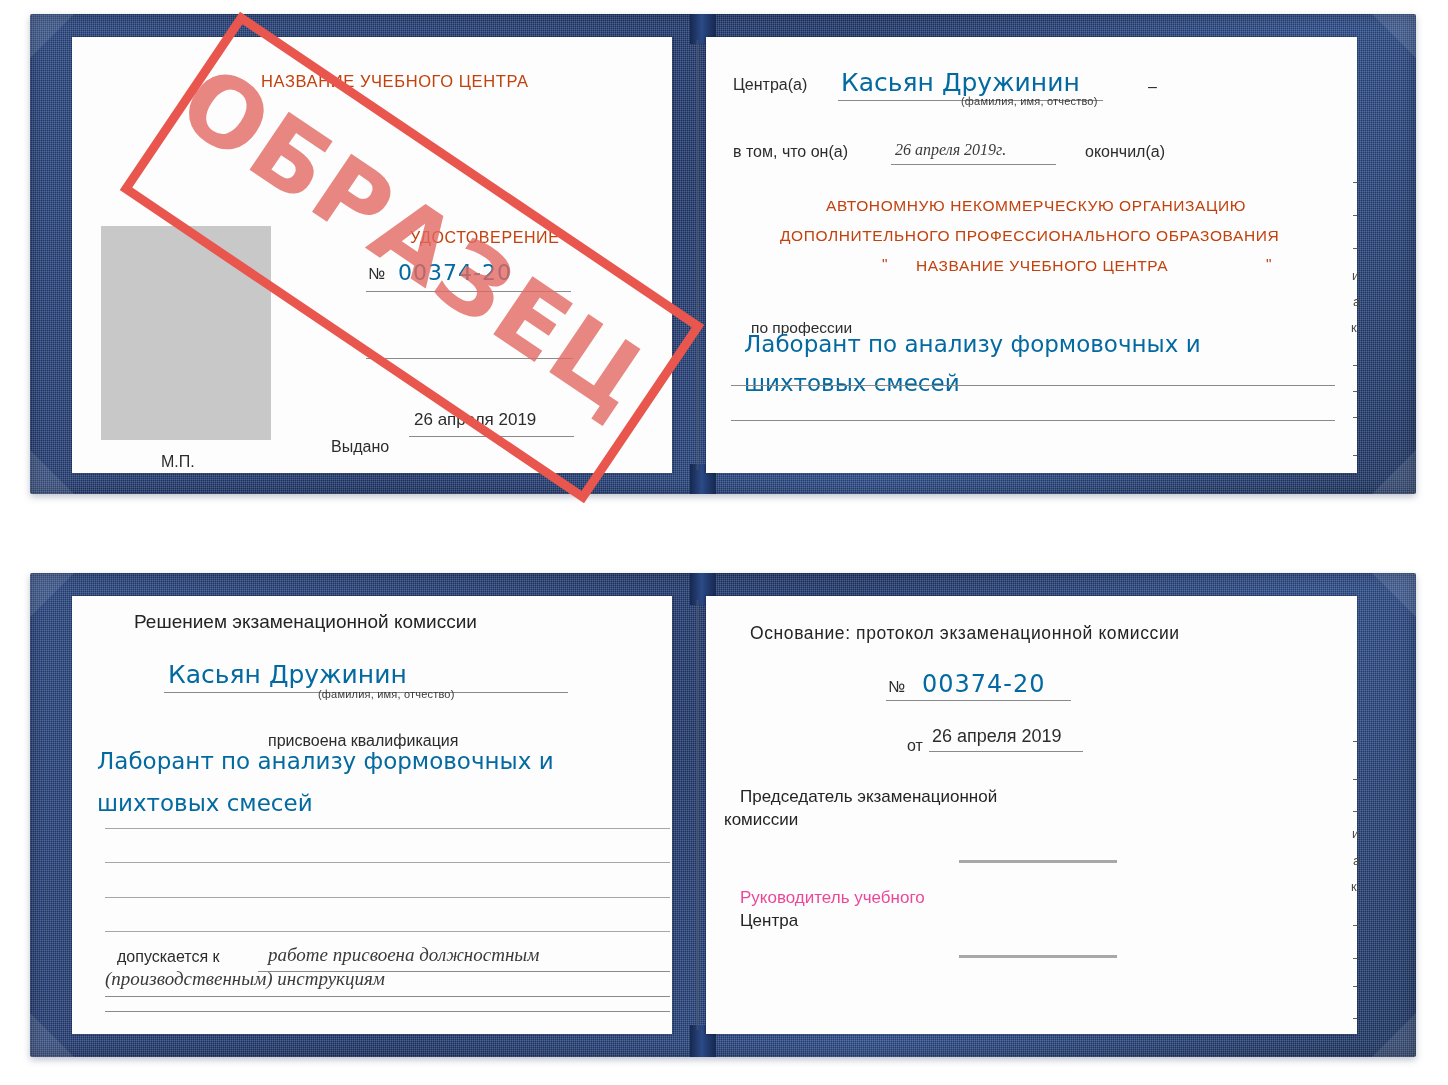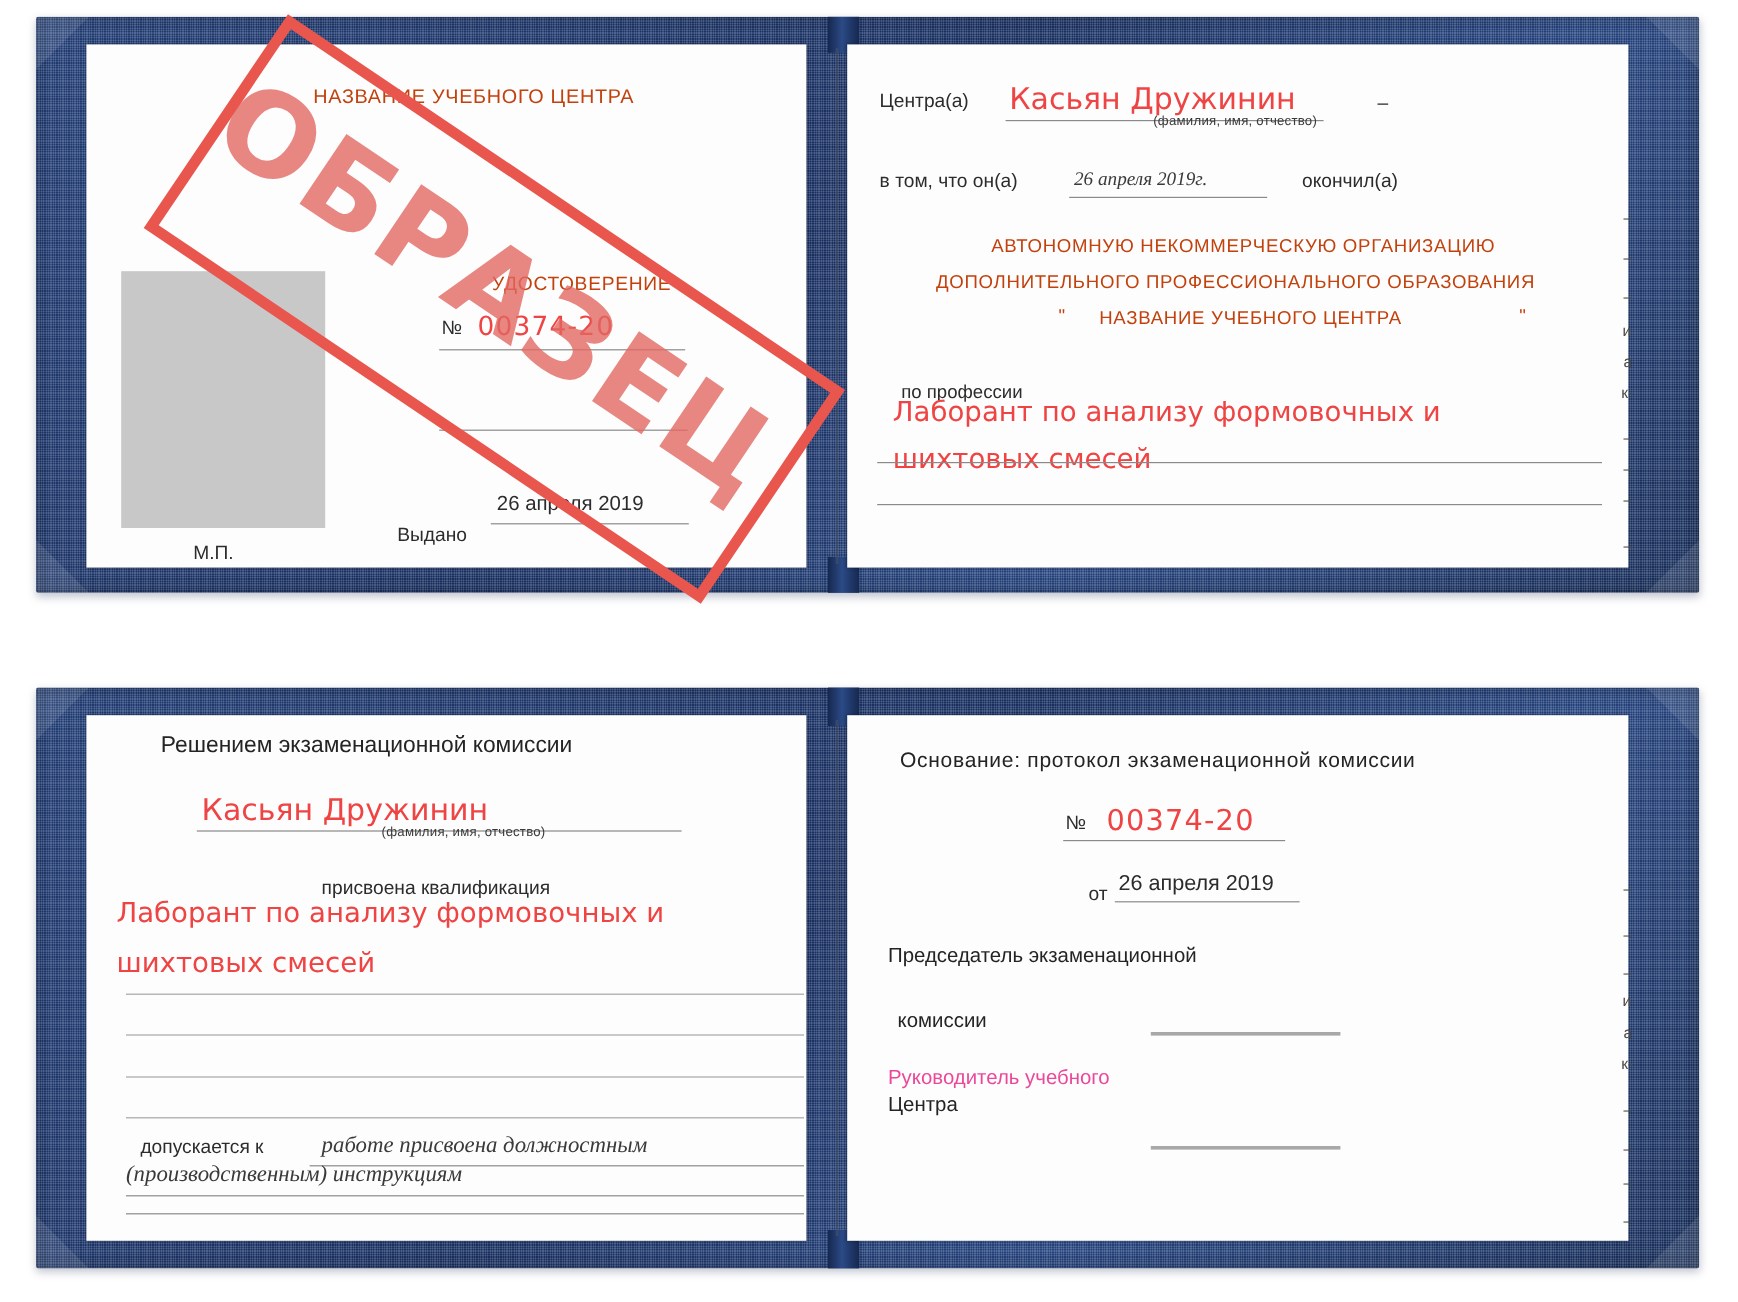--- a/index.html
+++ b/index.html
@@ -79,21 +79,21 @@
     margin-left: 44px;
   }
   .rule {
     position: absolute;
     height: 1px;
     background: #8a8a8a;
   }
   .rule.thin { background: #a6a6a6; }
   .hand {
     position: absolute;
-    color: #ef4444;
+    color: #0369a1;
     font-family: "DejaVu Sans", sans-serif;
     white-space: nowrap;
   }
   .italic-fill {
     position: absolute;
     font-family: "Liberation Serif", serif;
     font-style: italic;
     color: #3a3a3a;
     white-space: nowrap;
   }
@@ -279,21 +279,21 @@
 
   <div class="txt" style="left:888px; top:678px; font-size:16px;">№</div>
   <div class="hand" style="left:922px; top:670px; font-size:24px; letter-spacing:1px;">00374-20</div>
   <div class="rule" style="left:886px; top:700px; width:185px;"></div>
 
   <div class="txt" style="left:907px; top:737px; font-size:16px;">от</div>
   <div class="txt" style="left:932px; top:726px; font-size:18px;">26 апреля 2019</div>
   <div class="rule" style="left:929px; top:751px; width:154px;"></div>
 
   <div class="txt" style="left:740px; top:787px; font-size:17px; color:#242424;">Председатель экзаменационной</div>
-  <div class="txt" style="left:748px; top:810px; font-size:17px; color:#242424;margin-top:31px;">комиссии</div>
+  <div class="txt" style="left:724px; top:810px; font-size:17px; color:#242424;">комиссии</div>
   <div class="rule" style="left:959px; top:860px; width:158px; height:3px; background:#a8a8a8;"></div>
 
   <div class="txt" style="left:740px; top:888px; font-size:17px; color:#ec4899;">Руководитель учебного</div>
   <div class="txt" style="left:740px; top:911px; font-size:17px; color:#242424;">Центра</div>
   <div class="rule" style="left:959px; top:955px; width:158px; height:3px; background:#a8a8a8;"></div>
 
   <div class="bleed" style="left:1353px; top:733px;">–</div>
   <div class="bleed" style="left:1353px; top:771px;">–</div>
   <div class="bleed" style="left:1353px; top:803px;">–</div>
   <div class="bleed" style="left:1352px; top:826px;">и</div>

